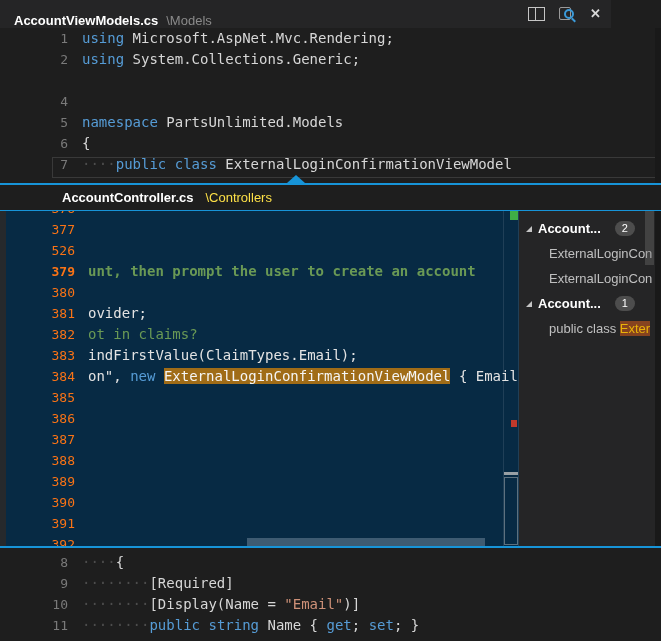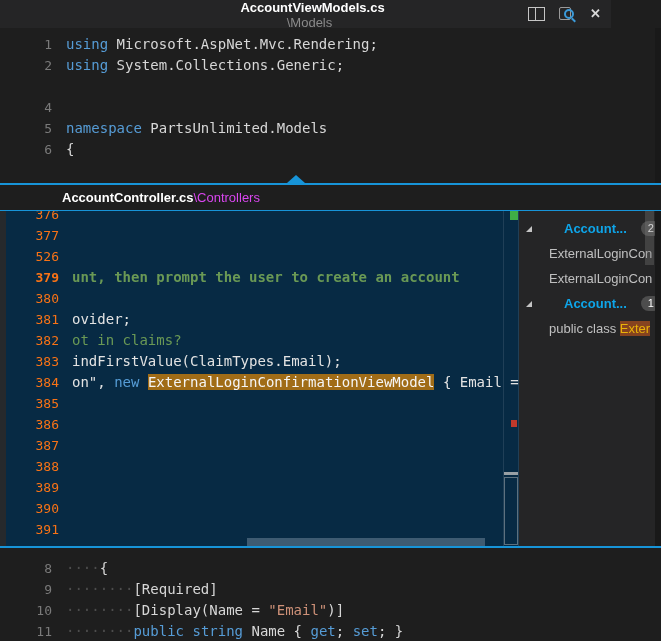--- a/index.html
+++ b/index.html
@@ -1,36 +1,36 @@
 <!DOCTYPE html>
 <html style="--accent: #1794d8; --kw: #569cd6; --cmt: #6a9955; --str: #ce9178; --plain: #d7d7d7; --peekbg: #072a44; --matched: #a06c17; --matchl: #86431f; --mkred: #c0392b; --mkgreen: #3fae45; --badge: #4d4d4d;"><head>
 <meta charset="utf-8">
 <style>
   html,body{margin:0;padding:0;background:#111;}
   #root{position:relative;width:661px;height:641px;background:#1e1e1e;overflow:hidden;
         font-family:"Liberation Sans",sans-serif;color:#d4d4d4;}
   
   .tabbar{position:absolute;left:0;top:0;width:611px;height:28px;background:#252526;
-          display:flex;align-items:center;flex-direction:column;}
+          display:flex;align-items:flex-end;}
   .tab-title{margin-left:14px;font-size:13px;font-weight:bold;color:#ffffff;white-space:pre;}
   .tab-path{margin-left:8px;font-size:13px;color:#8a8a8a;white-space:pre;}
   .actions{position:absolute;right:10px;top:0;height:28px;display:flex;align-items:center;gap:14px;}
   .icon-split{width:15px;height:12px;border:1px solid #c5c5c5;position:relative;}
   .icon-split::after{content:"";position:absolute;left:6px;top:0;bottom:0;width:1px;background:#c5c5c5;}
   .icon-preview{position:relative;width:17px;height:16px;}
   .icon-preview .doc{position:absolute;left:0;top:1px;width:10px;height:11px;border:1px solid #9a9a9a;border-radius:2px;}
   .icon-preview .lens{position:absolute;right:2px;bottom:3px;width:6px;height:6px;border:2px solid #3b9ad9;border-radius:50%;}
   .icon-preview .handle{position:absolute;right:0;bottom:1px;width:5px;height:2px;background:#3b9ad9;transform:rotate(45deg);}
   .icon-close{font-size:13px;font-weight:bold;color:#d8d8d8;line-height:28px;}
   
   .code-section{position:absolute;left:0;width:661px;overflow:hidden;
                 font-family:"DejaVu Sans Mono",monospace;font-size:14px;}
   #top-code{top:28px;height:155px;}
   #bottom-code{top:548px;height:93px;background:#1e1e1e;}
-  .line{position:absolute;left:0;right:0;height:21px;line-height:27px;white-space:pre;padding-left:24px;}
+  .line{position:absolute;left:16px;right:0;height:21px;line-height:15px;white-space:pre;padding-left:24px;}
   .line .ln{display:inline-block;width:28px;text-align:right;color:#7a7a7a;font-size:13px;
             vertical-align:top;}
   .line .code{margin-left:14px;}
   .line.current::after{content:"";position:absolute;left:36px;right:1px;top:0;bottom:0;
             border:1px solid rgba(255,255,255,0.12);pointer-events:none;}
   .tok-kw{color:var(--kw,#569cd6);}
   .tok-t{color:var(--plain,#d7d7d7);}
   .tok-c{color:var(--cmt,#6a9955);}
   .tok-s{color:var(--str,#ce9178);}
   .tok-ws{color:#4d4d4d;}
@@ -39,21 +39,21 @@
   .right-gutter{position:absolute;left:655px;top:28px;width:6px;height:613px;background:#191919;}
   
   .peek{position:absolute;left:0;top:183px;width:661px;height:365px;}
   .peek-arrow{position:absolute;left:287px;top:-8px;width:0;height:0;
               border-left:9px solid transparent;border-right:9px solid transparent;
               border-bottom:8px solid var(--accent,#1794d8);}
   .peek-topborder{position:absolute;left:0;top:0;width:661px;height:2px;background:var(--accent,#1794d8);}
   .peek-header{position:absolute;left:0;top:2px;width:661px;height:25px;background:#1e1e1e;
                display:flex;align-items:center;padding-left:48px;}
   .peek-title{margin-left:14px;font-size:13px;font-weight:bold;color:#ffffff;white-space:pre;}
-  .peek-path{margin-left:0;font-size:13px;color:#d946ef;white-space:pre;}
+  .peek-path{margin-left:12px;font-size:13px;color:#fde047;white-space:pre;}
   .peek-close{position:absolute;right:14px;top:0;line-height:25px;font-size:13px;font-weight:bold;color:#d8d8d8;}
   .peek-midborder{position:absolute;left:0;top:27px;width:661px;height:1px;background:var(--accent,#1794d8);}
   .peek-body{position:absolute;left:0;top:28px;width:661px;height:335px;overflow:hidden;}
   .peek-editor{position:absolute;left:0;top:0;width:519px;height:335px;background:var(--peekbg,#072a44);overflow:hidden;
                font-family:"DejaVu Sans Mono",monospace;font-size:14px;}
   .peek-editor .line .ln{width:35px;color:#f97316;}
   .peek-editor .line .code{margin-left:13px;color:#e3e3e3;}
   .peek-editor .tok-t{color:#e3e3e3;}
   .peek-glyph-margin{position:absolute;left:0;top:0;width:6px;height:335px;background:#26292c;}
   .overview-ruler{position:absolute;left:503px;top:0;width:14px;height:335px;
@@ -62,21 +62,21 @@
   .mk-red{position:absolute;left:7px;top:209px;width:6px;height:7px;background:var(--mkred,#c0392b);}
   .mk-bar{position:absolute;left:0;right:0;top:261px;height:3px;background:rgba(190,190,190,0.8);}
   .mk-slider{position:absolute;left:0;right:0;top:266px;height:66px;border:1px solid rgba(200,200,200,0.45);}
   .hscroll{position:absolute;left:247px;top:327px;width:238px;height:8px;background:rgba(130,150,170,0.45);}
   
   .peek-results{position:absolute;left:519px;top:0;width:136px;height:335px;background:#252526;
                 overflow:hidden;font-size:13px;}
   .rrow{position:absolute;left:0;width:200px;height:22px;line-height:22px;white-space:pre;}
   .rrow .twistie{display:inline-block;width:0;height:0;margin:0 6px 1px 7px;
                  border-bottom:6px solid #c5c5c5;border-left:6px solid transparent;}
-  .rrow .flabel{font-weight:bold;color:#0ea5e9;margin-left:26px;}
+  .rrow .flabel{font-weight:bold;color:#ffffff;}
   .rrow .badge{display:inline-block;margin-left:14px;padding:0 7px;height:15px;line-height:15px;
                border-radius:8px;background:var(--badge,#4d4d4d);color:#ffffff;font-size:11px;vertical-align:1px;}
   .rrow.ref{padding-left:30px;color:#c0c0c0;}
   .rrow .ref-m{background:var(--matchl,#86431f);color:#eab308;}
   .results-slider{position:absolute;left:126px;top:0;width:9px;height:54px;background:rgba(121,121,121,0.35);}
   .peek-botborder{position:absolute;left:0;top:363px;width:661px;height:2px;background:var(--accent,#1794d8);}
 </style>
 </head>
 <body>
 
@@ -95,20 +95,21 @@
       <div class="icon-close">✕</div>
     </div>
   </div>
 
   <div id="top-code" class="code-section">
       <div class="line" style="top: 3px;"><span class="ln">1</span><span class="code"><span class="tok-kw">using</span><span class="tok-t"> Microsoft.AspNet.Mvc.Rendering;</span></span></div>
       <div class="line" style="top: 24px;"><span class="ln">2</span><span class="code"><span class="tok-kw">using</span><span class="tok-t"> System.Collections.Generic;</span></span></div>
       <div class="line" style="top: 66px;"><span class="ln">4</span><span class="code"></span></div>
       <div class="line" style="top: 87px;"><span class="ln">5</span><span class="code"><span class="tok-kw">namespace</span><span class="tok-t"> PartsUnlimited.Models</span></span></div>
       <div class="line" style="top: 108px;"><span class="ln">6</span><span class="code"><span class="tok-t">{</span></span></div>
+      <div class="line current" style="top: 129px;"><span class="ln">7</span><span class="code"><span class="tok-ws">····</span><span class="tok-kw">public</span><span class="tok-t"> </span><span class="tok-kw">class</span><span class="tok-t"> ExternalLoginConfirmationViewModel</span></span></div>
     </div>
 
   <div class="right-gutter"></div>
 
   <div class="peek">
     <div class="peek-arrow"></div>
     <div class="peek-topborder"></div>
     <div class="peek-header">
       <span class="peek-title">AccountController.cs</span>
       <span class="peek-path">\Controllers</span>

